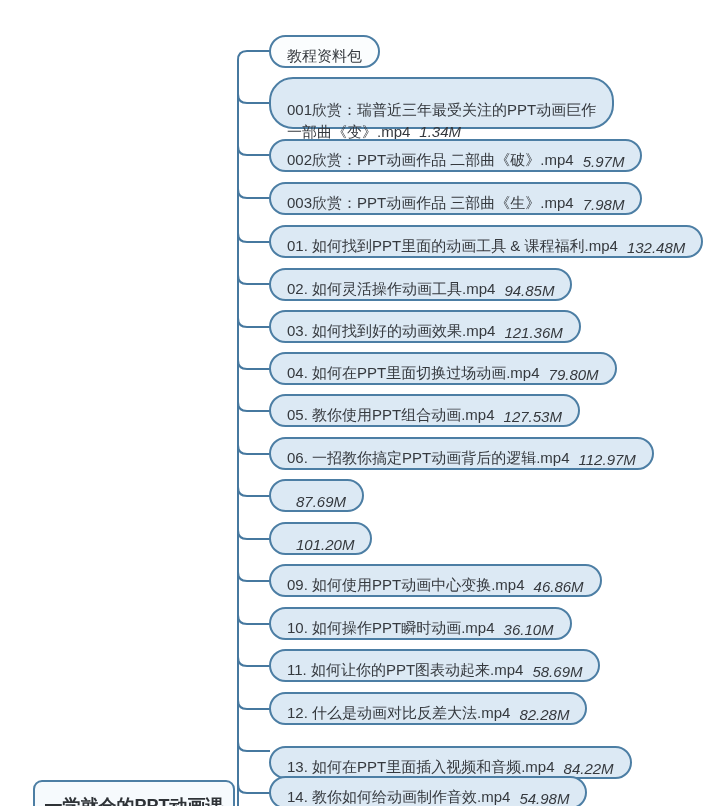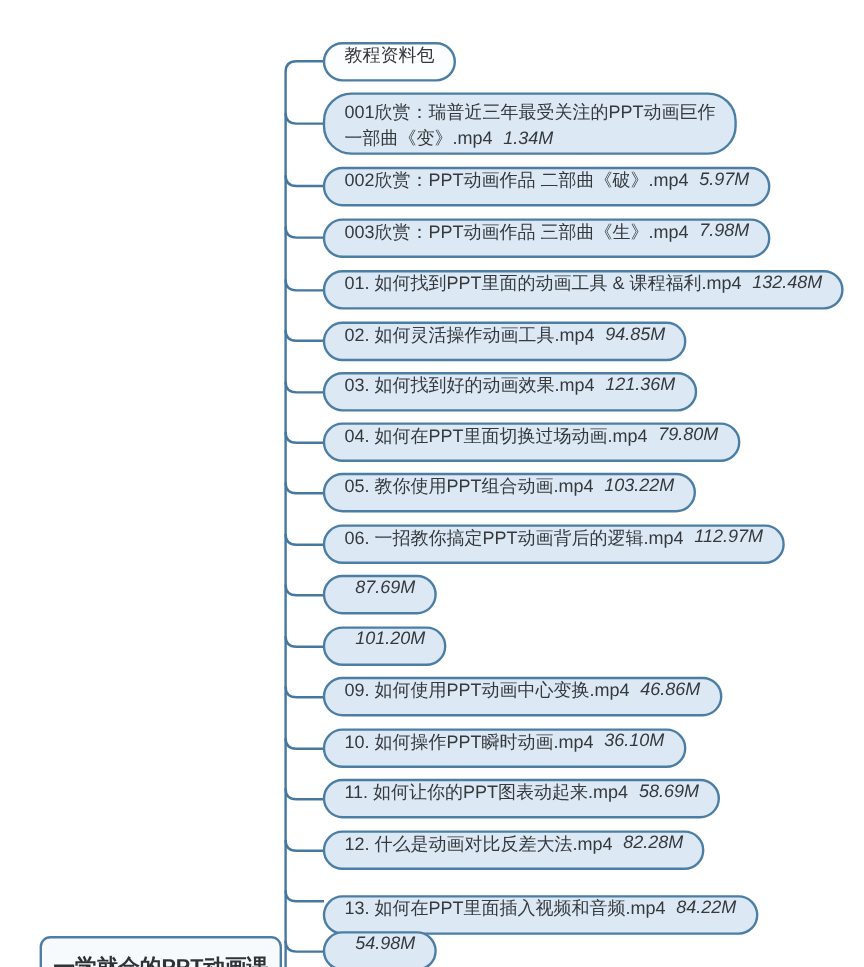--- a/index.html
+++ b/index.html
@@ -6,36 +6,36 @@
   body{
     width:720px;height:806px;overflow:hidden;position:relative;
     background:#ffffff;
     font-family:"Liberation Sans","DejaVu Sans",sans-serif;
   }
   #connectors{position:absolute;left:0;top:0;width:720px;height:806px;}
   .node{
     position:absolute;left:269px;
     box-sizing:border-box;
     height:33px;
-    display:flex;align-items:flex-start;
+    display:flex;align-items:flex-end;
     padding:0 16px;
     background:#dcE9f4;
     border:2px solid #4c7ea4;
     border-radius:17px;
     color:#35393e;
     font-size:15px;
     white-space:pre;
   }
   .node .title{white-space:pre-line;}
   .node .size{margin-left:9px;white-space:pre;font-style:italic;}
   .node.first{background:#fbfdfe;}
   .node.two-line{
     height:52px;
     border-radius:24px;
-    padding:4px 16px;
+    padding:20px 16px;
     display:block;
     line-height:22px;
   }
   .node.two-line .title{display:inline;}
   .root-node{
     position:absolute;left:33px;top:780px;
     box-sizing:border-box;
     width:202px;height:56px;
     background:#f6fafd;
     border:2px solid #4c7ea4;
@@ -80,33 +80,33 @@
 <div class="node" style="top:182px"><span class="title">003欣赏：PPT动画作品 三部曲《生》.mp4</span><span class="size">7.98M</span></div>
 
 <div class="node" style="top:225px"><span class="title">01. 如何找到PPT里面的动画工具 &amp; 课程福利.mp4</span><span class="size">132.48M</span></div>
 
 <div class="node" style="top:268px"><span class="title">02. 如何灵活操作动画工具.mp4</span><span class="size">94.85M</span></div>
 
 <div class="node" style="top:310px"><span class="title">03. 如何找到好的动画效果.mp4</span><span class="size">121.36M</span></div>
 
 <div class="node" style="top:352px"><span class="title">04. 如何在PPT里面切换过场动画.mp4</span><span class="size">79.80M</span></div>
 
-<div class="node" style="top:394px"><span class="title">05. 教你使用PPT组合动画.mp4</span><span class="size">103.22M</span></div>
+<div class="node" style="top:394px"><span class="title">05. 教你使用PPT组合动画.mp4</span><span class="size">127.53M</span></div>
 
 <div class="node" style="top:437px"><span class="title">06. 一招教你搞定PPT动画背后的逻辑.mp4</span><span class="size">112.97M</span></div>
 
 <div class="node" style="top:479px"><span class="size">87.69M</span></div>
 
 <div class="node" style="top:522px"><span class="size">101.20M</span></div>
 
 <div class="node" style="top:564px"><span class="title">09. 如何使用PPT动画中心变换.mp4</span><span class="size">46.86M</span></div>
 
 <div class="node" style="top:607px"><span class="title">10. 如何操作PPT瞬时动画.mp4</span><span class="size">36.10M</span></div>
 
 <div class="node" style="top:649px"><span class="title">11. 如何让你的PPT图表动起来.mp4</span><span class="size">58.69M</span></div>
 
 <div class="node" style="top:692px"><span class="title">12. 什么是动画对比反差大法.mp4</span><span class="size">82.28M</span></div>
 
 <div class="node" style="top:746px"><span class="title">13. 如何在PPT里面插入视频和音频.mp4</span><span class="size">84.22M</span></div>
 
-<div class="node" style="top:776px"><span class="size">54.98M</span></div>
+<div class="node" style="top:776px"><span class="title">14. 教你如何给动画制作音效.mp4</span><span class="size">54.98M</span></div>
 
 <div class="root-node"><span>一学就会的PPT动画课</span></div>
 
 </body></html>

